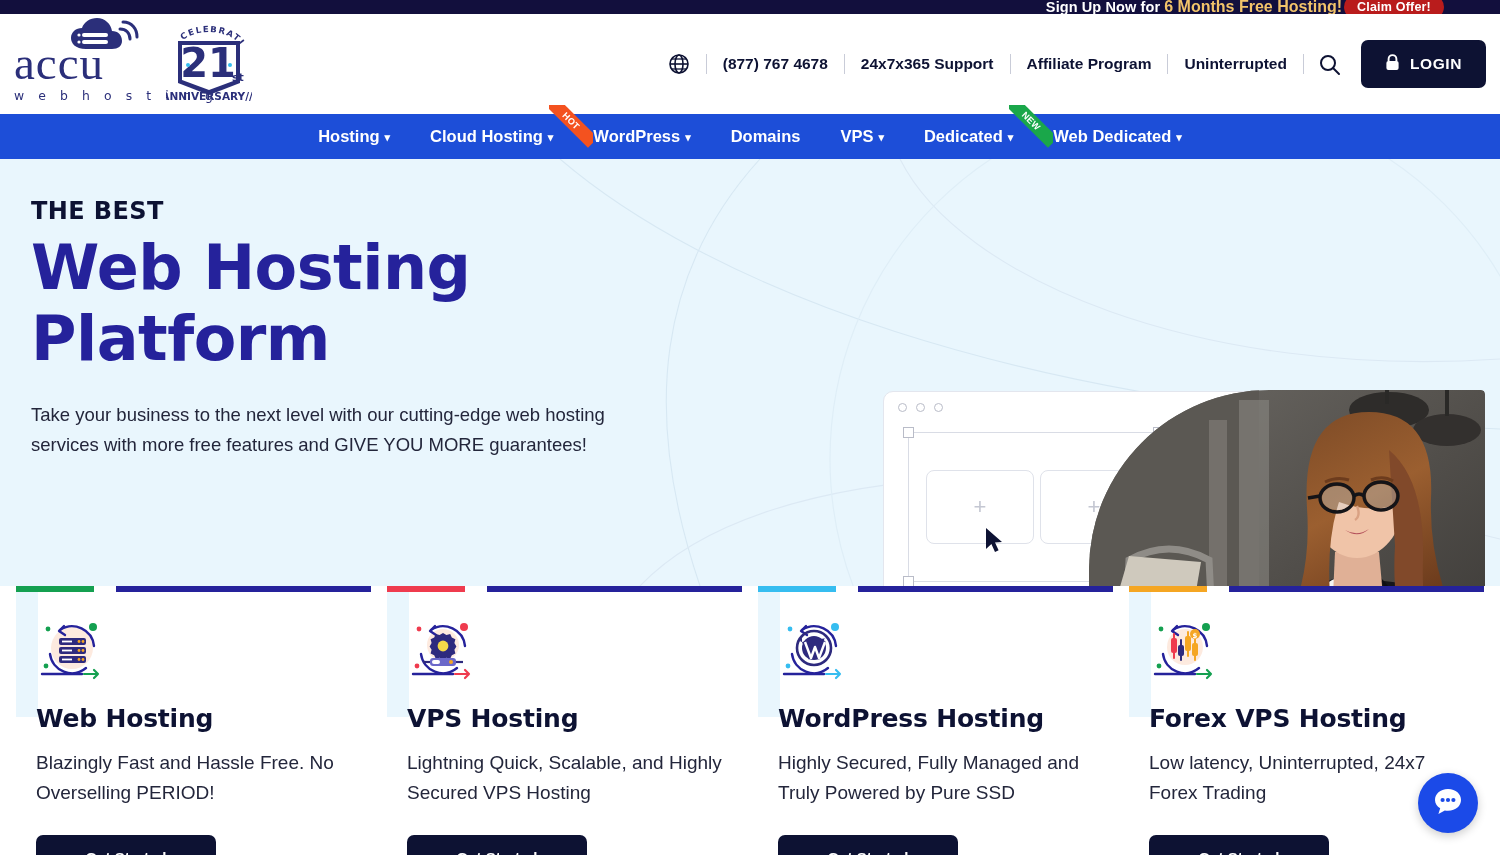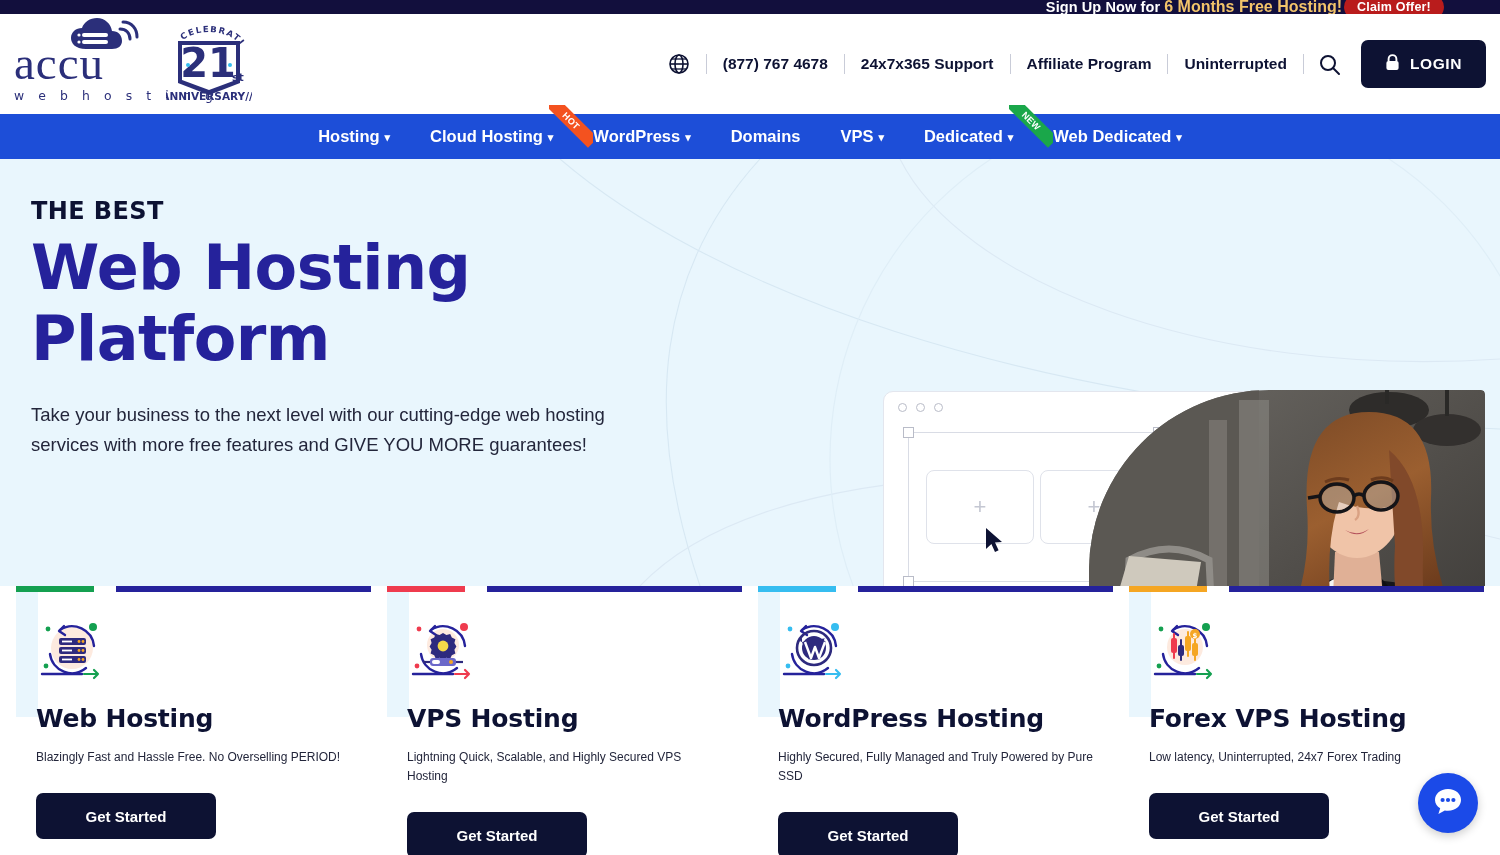--- a/index.html
+++ b/index.html
@@ -138,21 +138,21 @@
   .acc-b { flex: 1; background: #25229b; }
   .card-bg {
     position: absolute; left: 0; top: 6px; width: 22px; height: 125px; background: #e9f6fd;
   }
   .card-body { position: relative; padding: 26px 20px 0 20px; }
   .card-icon { width: 72px; height: 72px; }
   .card-title {
     margin-top: 16px; font-size: 25px; font-weight: bold; color: #0d1233;
     letter-spacing: -.2px; font-family: "DejaVu Sans", sans-serif;
   }
-  .card-desc { margin-top: 15px; font-size: 12px; color: #23263b; line-height: 1.6; }
+  .card-desc { margin-top: 15px; font-size: 19px; color: #23263b; line-height: 1.6; }
   .card-btn {
     margin-top: 26px; background: #0d1233; border: none; border-radius: 7px;
     height: 46px; width: 180px; color: #fff; font-size: 15px; font-weight: bold;
     cursor: pointer;
   }
 
   .chat-widget {
     position: absolute; right: 22px; bottom: 22px; width: 60px; height: 60px;
     border-radius: 50%; background: #1b4ae8; display: flex; align-items: center;
     justify-content: center; cursor: pointer; z-index: 40;

